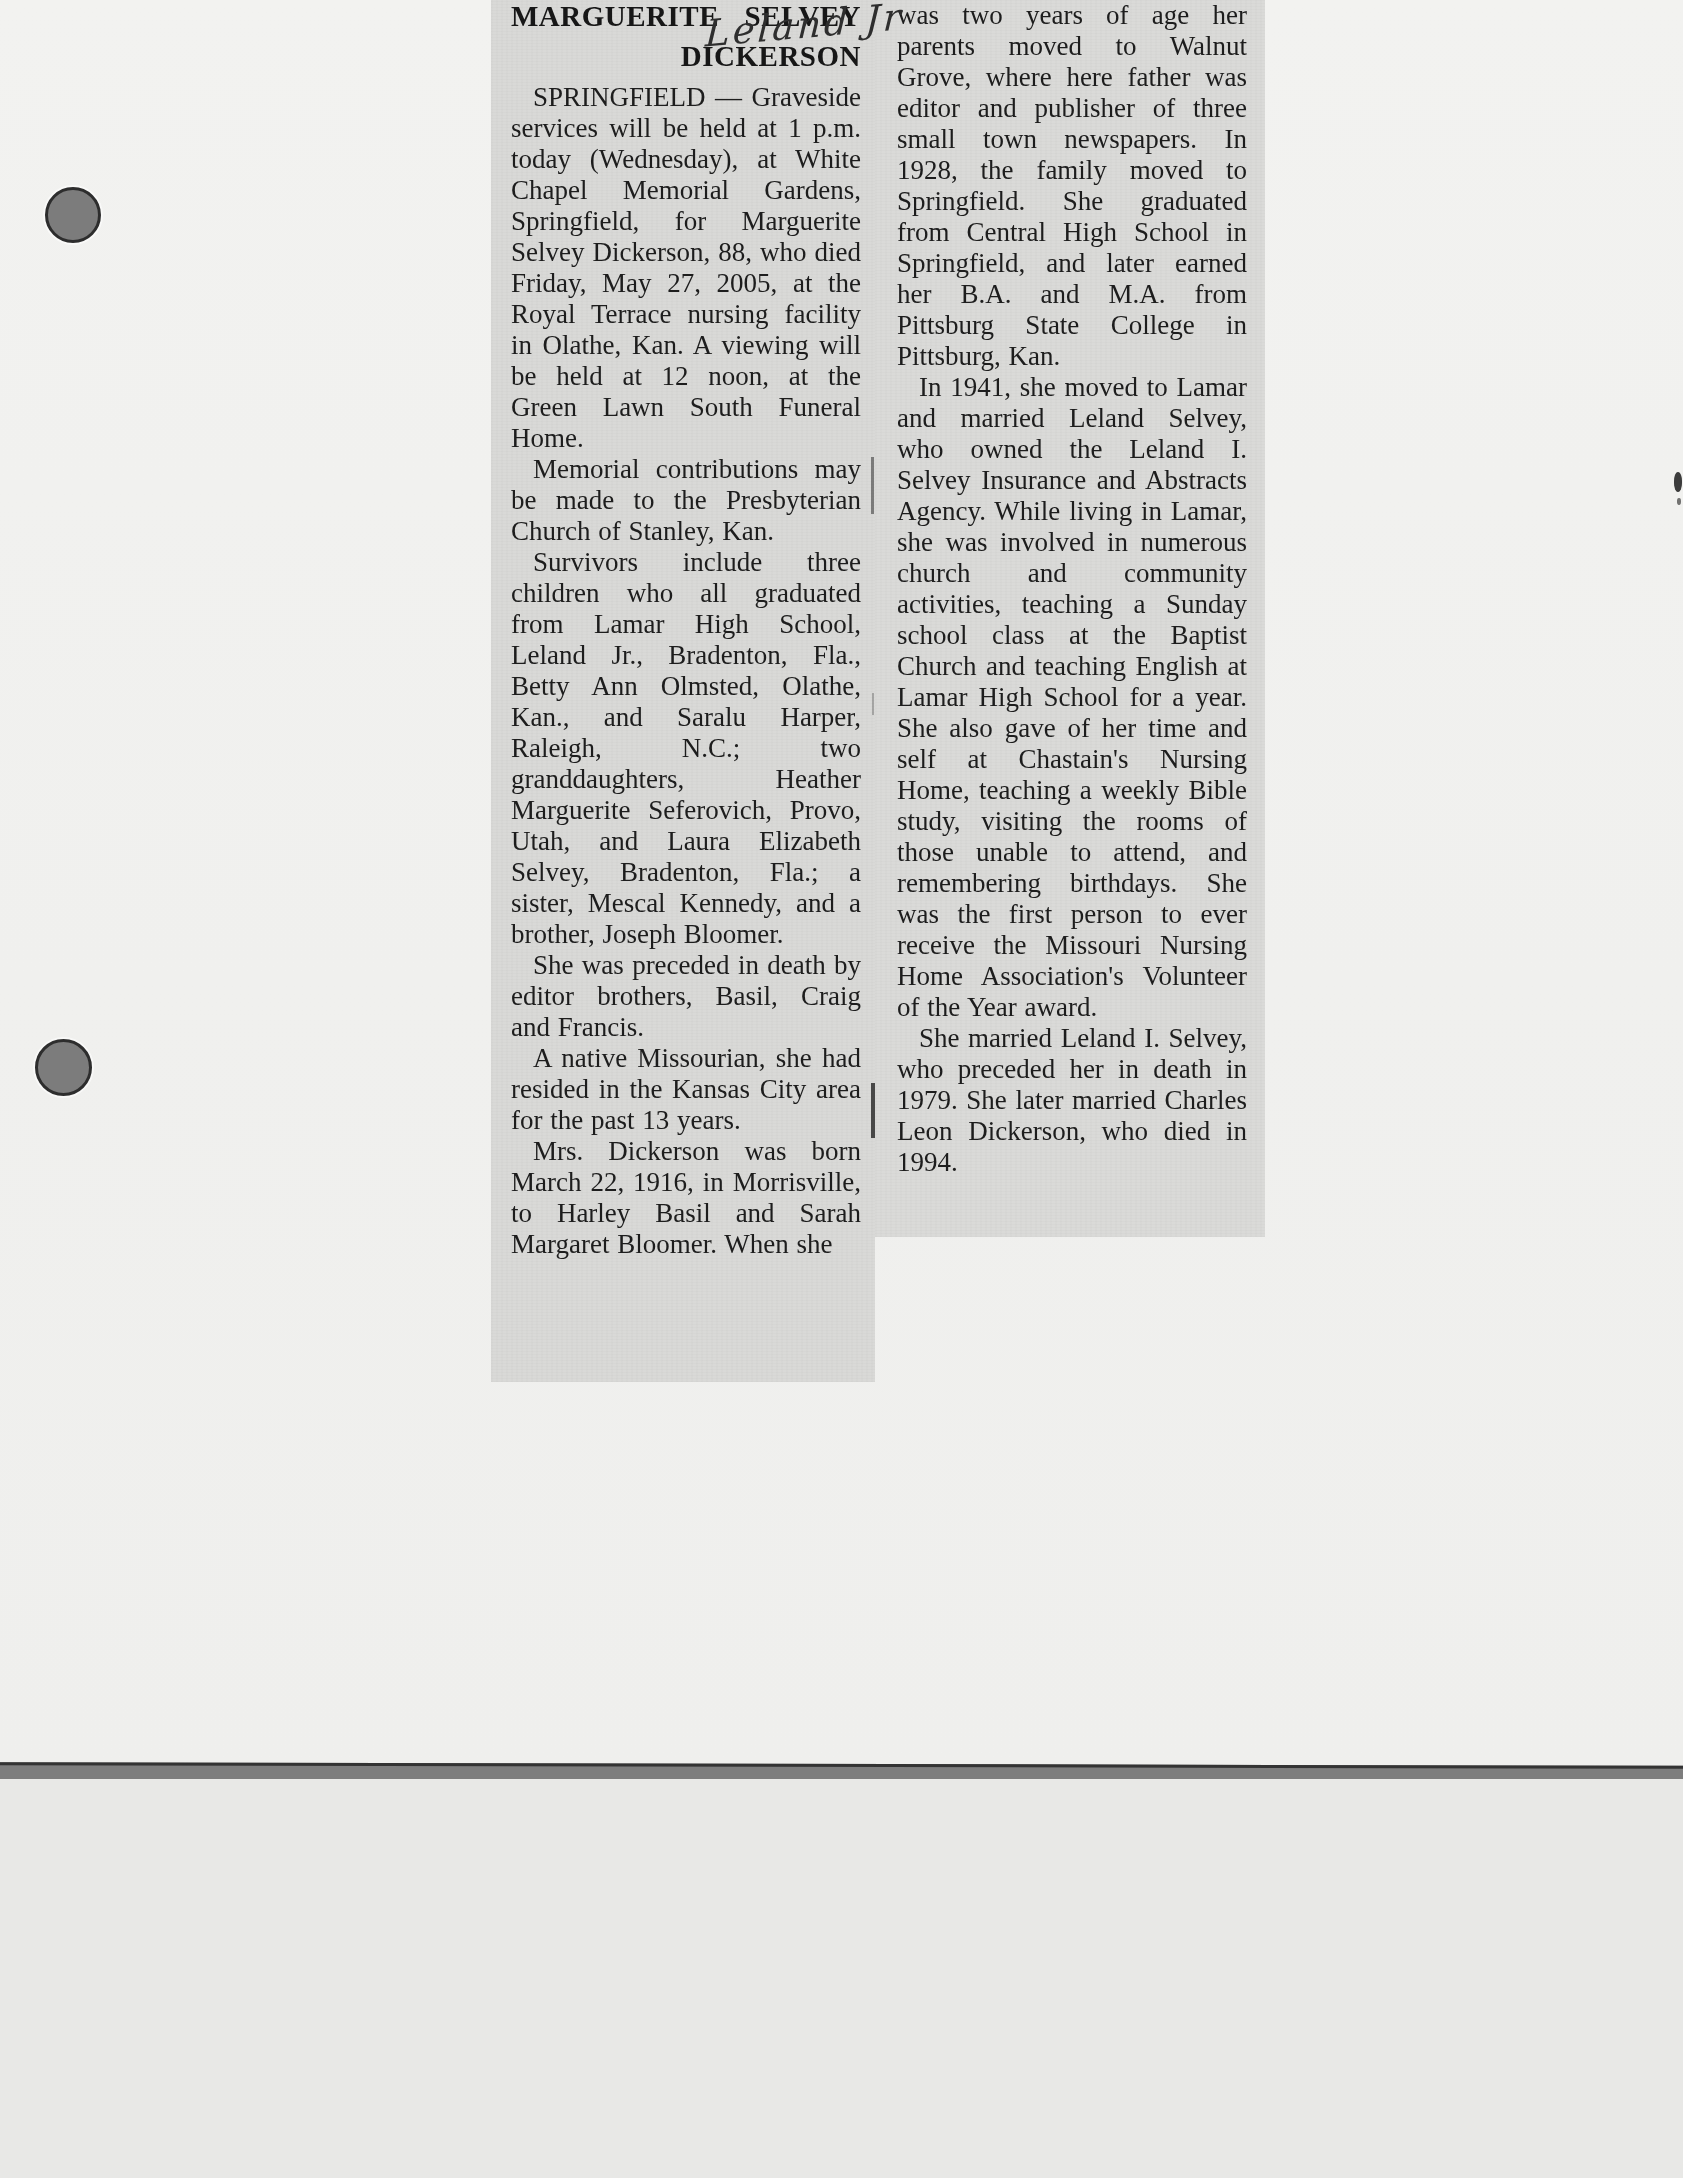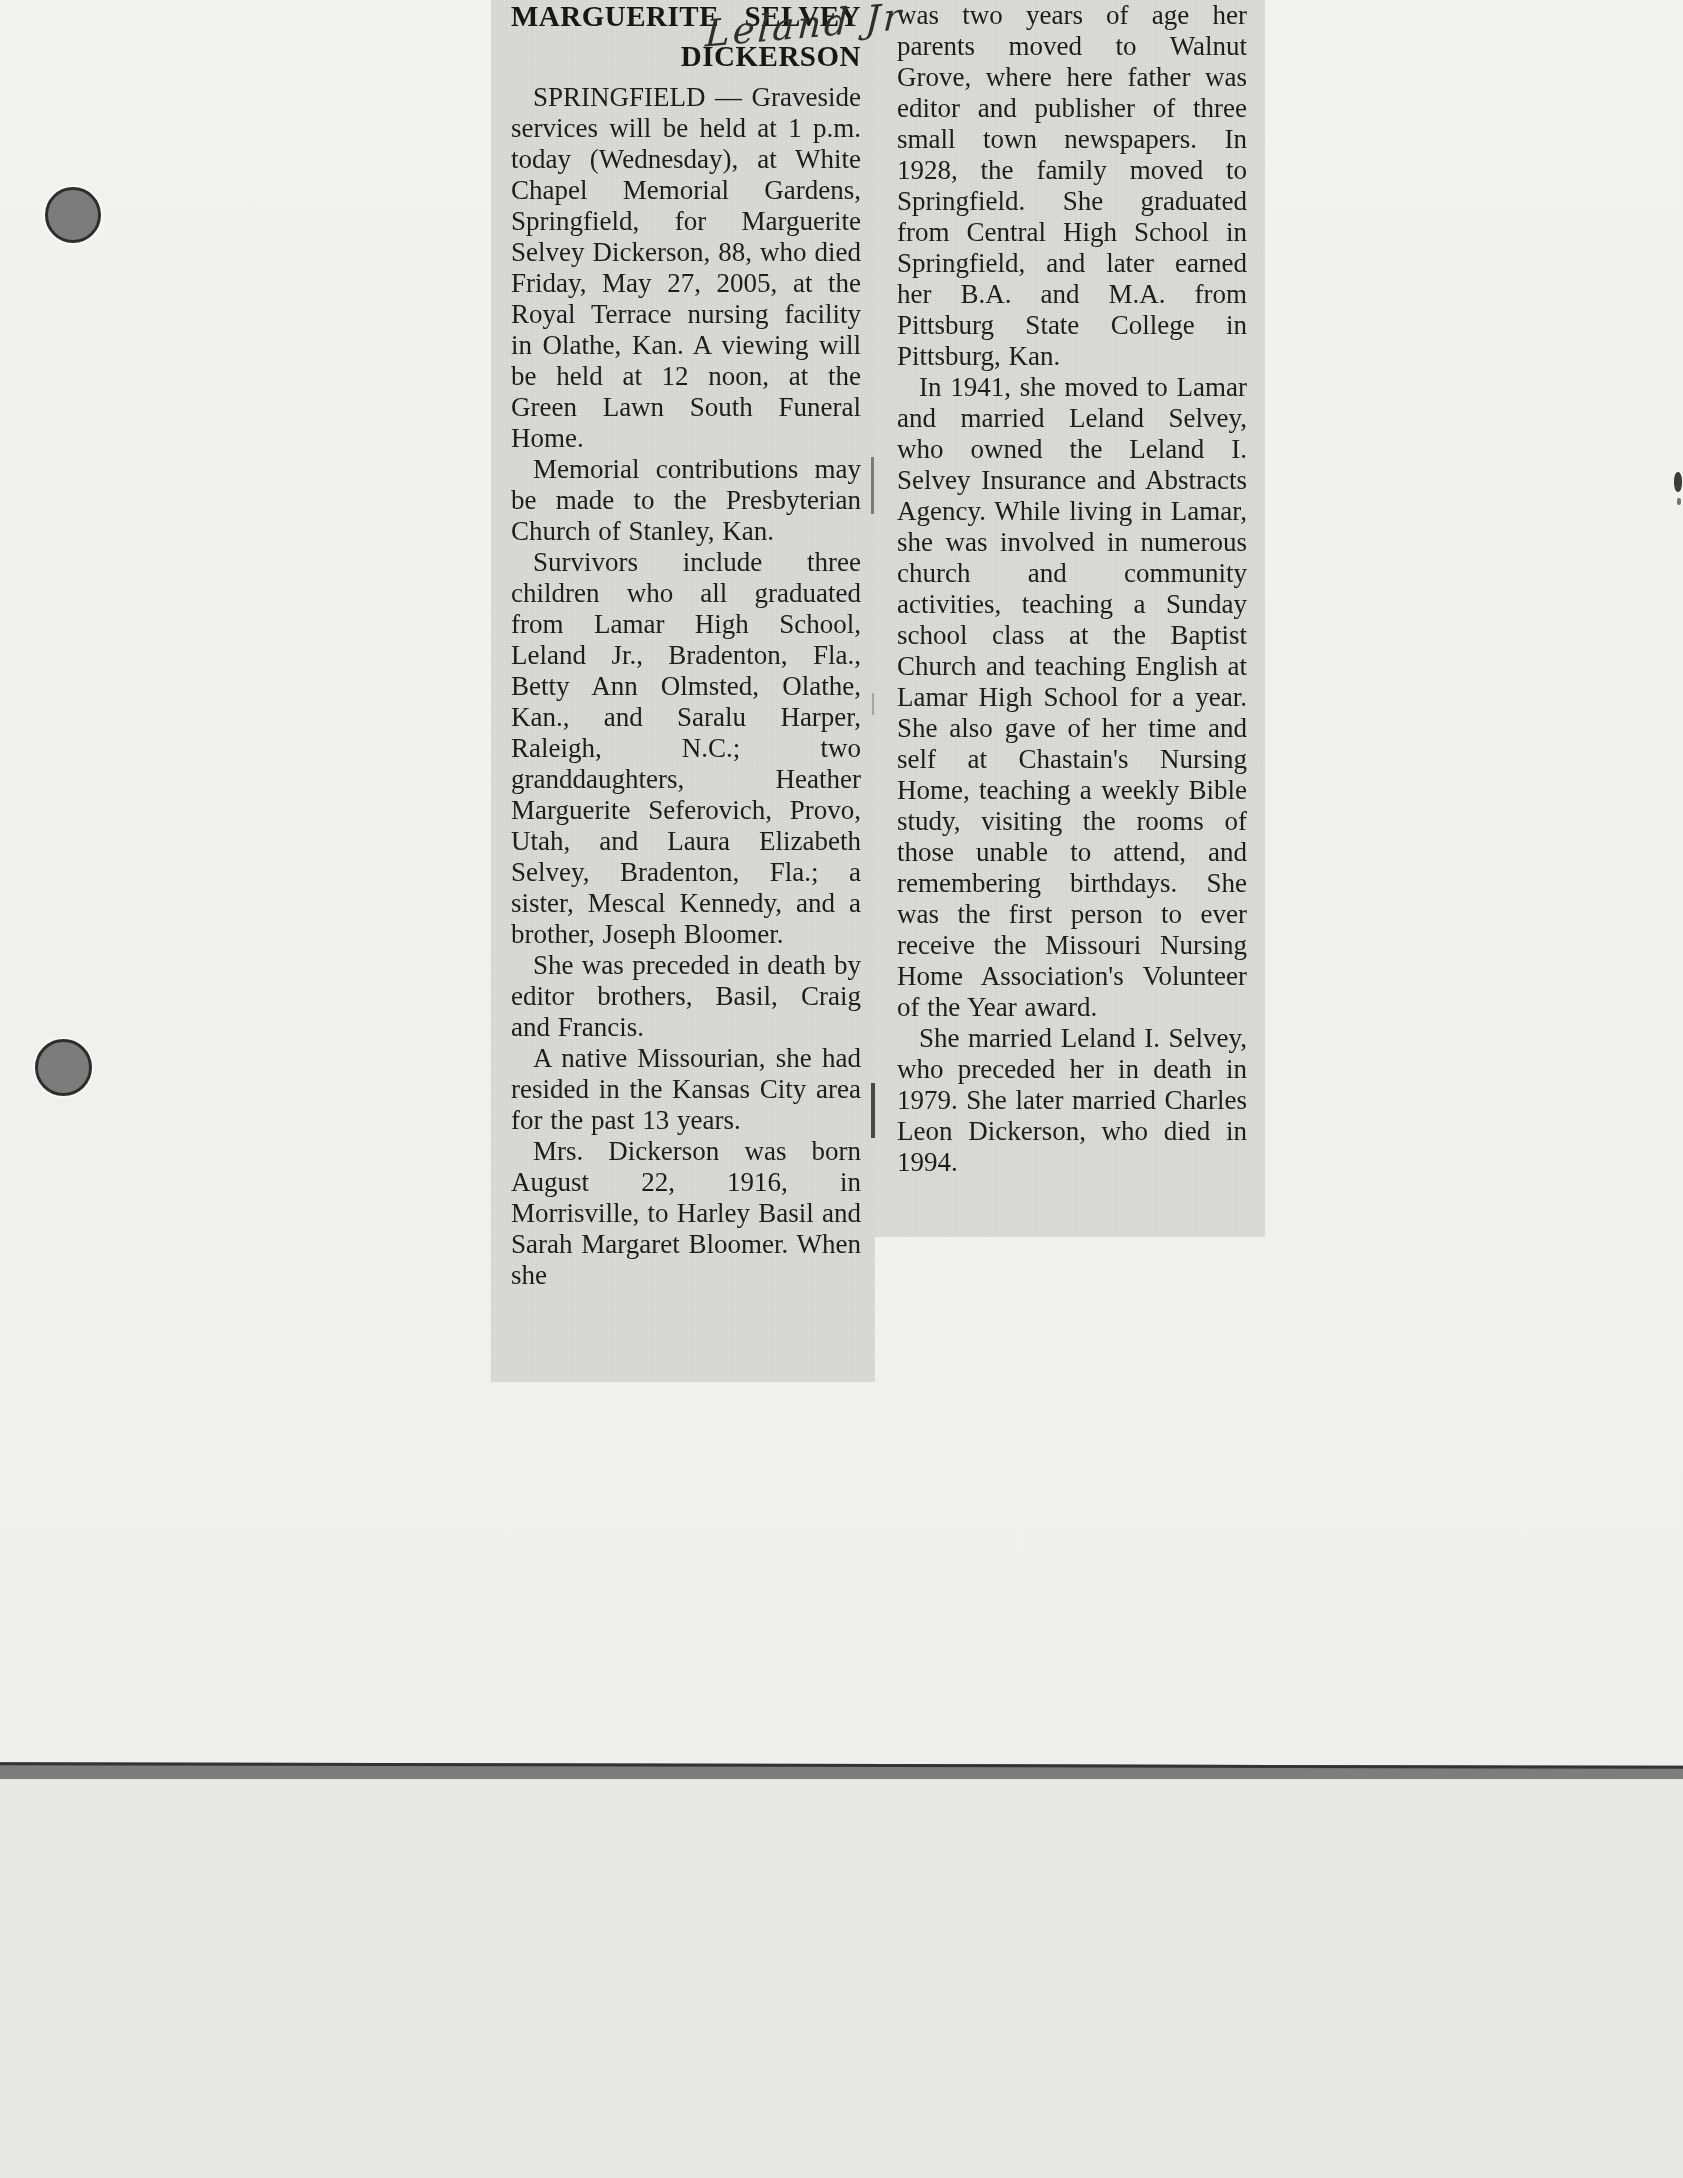--- a/index.html
+++ b/index.html
@@ -142,21 +142,21 @@
   <div class="clip clip-left">
     <h1 class="headline">
       <span class="hl1">MARGUERITE SELVEY</span>
       <span class="hl2">DICKERSON</span>
     </h1>
     <p>SPRINGFIELD — Graveside services will be held at 1 p.m. today (Wednesday), at White Chapel Memorial Gardens, Springfield, for Marguerite Selvey Dickerson, 88, who died Friday, May 27, 2005, at the Royal Terrace nursing facility in Olathe, Kan. A viewing will be held at 12 noon, at the Green Lawn South Funeral Home.</p>
     <p>Memorial contributions may be made to the Presbyterian Church of Stanley, Kan.</p>
     <p>Survivors include three children who all graduated from Lamar High School, Leland Jr., Bradenton, Fla., Betty Ann Olmsted, Olathe, Kan., and Saralu Harper, Raleigh, N.C.; two granddaughters, Heather Marguerite Seferovich, Provo, Utah, and Laura Elizabeth Selvey, Bradenton, Fla.; a sister, Mescal Kennedy, and a brother, Joseph Bloomer.</p>
     <p>She was preceded in death by editor brothers, Basil, Craig and Francis.</p>
     <p>A native Missourian, she had resided in the Kansas City area for the past 13 years.</p>
-    <p>Mrs. Dickerson was born August 22, 1916, in Morrisville, to Harley Basil and Sarah Margaret Bloomer. When she</p>
+    <p>Mrs. Dickerson was born March 22, 1916, in Morrisville, to Harley Basil and Sarah Margaret Bloomer. When she</p>
   </div>
 
   <div class="annotation">Leland Jr</div>
 
   <div class="clip clip-right">
     <p class="continuation">was two years of age her parents moved to Walnut Grove, where here father was editor and publisher of three small town newspapers. In 1928, the family moved to Springfield. She graduated from Central High School in Springfield, and later earned her B.A. and M.A. from Pittsburg State College in Pittsburg, Kan.</p>
     <p>In 1941, she moved to Lamar and married Leland Selvey, who owned the Leland I. Selvey Insurance and Abstracts Agency. While living in Lamar, she was involved in numerous church and community activities, teaching a Sunday school class at the Baptist Church and teaching English at Lamar High School for a year. She also gave of her time and self at Chastain's Nursing Home, teaching a weekly Bible study, visiting the rooms of those unable to attend, and remembering birthdays. She was the first person to ever receive the Missouri Nursing Home Association's Volunteer of the Year award.</p>
     <p>She married Leland I. Selvey, who preceded her in death in 1979. She later married Charles Leon Dickerson, who died in 1994.</p>
   </div>
 

